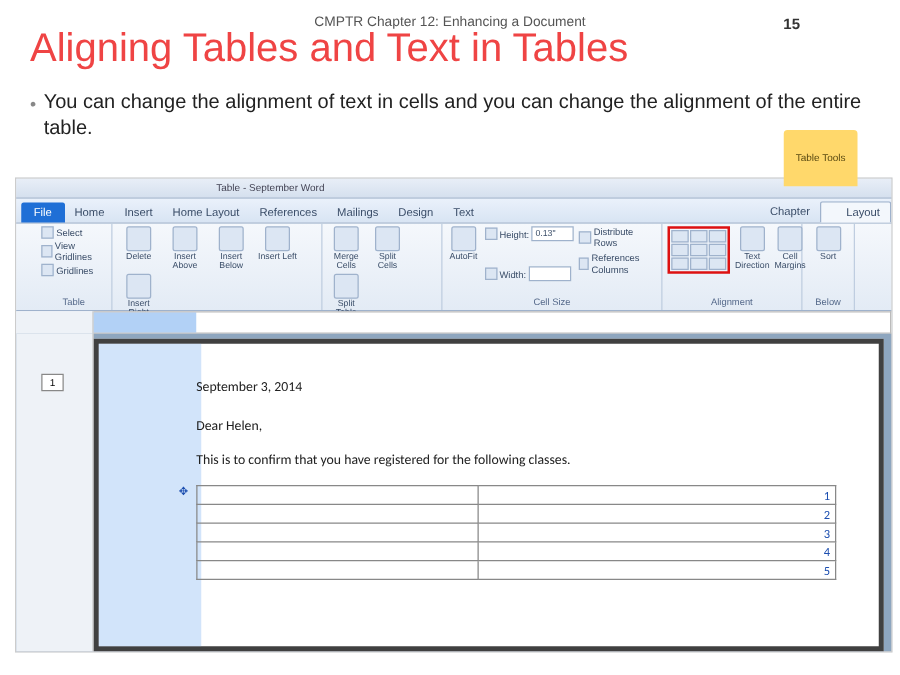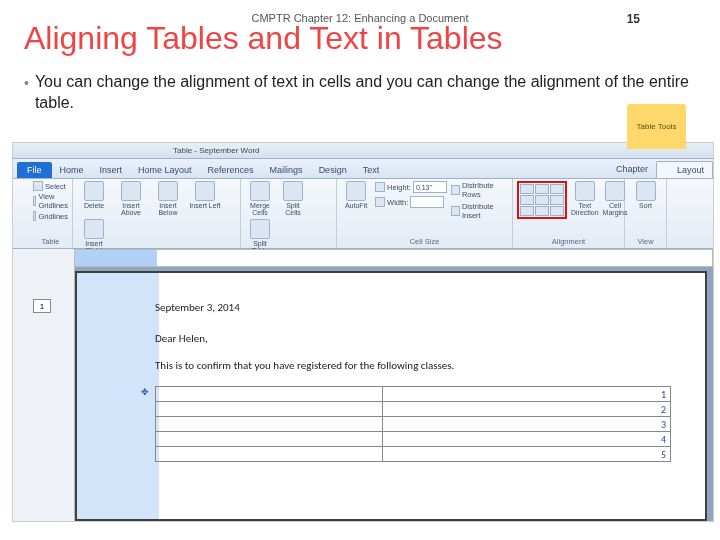--- a/index.html
+++ b/index.html
@@ -43,21 +43,21 @@
   
   .ruler-area { height:18px; background:#e9edf2; display:flex; }
   .ruler-left { width:62px; background:#eef2f7; border-right:1px solid #bbb;}
   .ruler { flex:1; background:#fff; border:1px solid #bbb; border-left:none; position:relative; }
   .selblock { position:absolute; left:0; top:0; bottom:0; width:82px; background:#7fb3f0; opacity:.6;}
 
   
   .docarea { position:absolute; top:124px; left:0; right:0; bottom:0; background:#8ea6bf; display:flex; }
   .vruler { width:62px; background:#eef2f7; border-right:1px solid #bbb; position:relative;}
   .vruler .pg { position:absolute; top:32px; left:20px; width:18px; height:14px; background:#fff; border:1px solid #888; font-size:8px; text-align:center; line-height:14px;}
-  .page { flex:1; background:#fff; margin:4px 6px 0 0; border:2px solid #404040; position:relative; padding:28px 34px 8px 78px; font-family: Calibri, Arial, sans-serif; }
+  .page { flex:1; background:#fff; margin:4px 6px 0 0; border:4px solid #404040; position:relative; padding:28px 34px 8px 78px; font-family: Calibri, Arial, sans-serif; }
   .sel-overlay { position:absolute; left:0; top:0; width:82px; bottom:0; background:#7fb3f0; opacity:.35; }
   .doc-text { position:relative; font-size:11px; color:#222; }
   .doc-date { font-weight:400; margin-bottom:18px; }
   .doc-greet { margin-bottom:14px; }
   .doc-body { margin-bottom:14px; }
   .tbl { width:100%; border-collapse:collapse; }
   .tbl td { border:1px solid #888; height:15px; font-size:10px; padding:0 4px; }
   .tbl td.num { width:44%; }
   .tbl td.numcell { text-align:right; color:#1d4fb0; }
   .tblmark { position:absolute; left:-14px; color:#1d4fb0; font-size:9px;}
@@ -94,21 +94,21 @@
       <div style="display:flex;flex-direction:column;align-items:center;">
         <div class="contextual">Table Tools</div>
         <div style="display:flex;">
           <div class="tab">Chapter</div>
           <div class="tab active">Layout</div>
         </div>
       </div>
     </div>
 
     <div class="ribbon">
-      <div class="group" style="width:60px;padding-left:20px;">
+      <div class="group" style="width:77px;padding-left:20px;">
         <div class="stackbtn">
           <div class="row">
               <span class="miniic"></span>
               <span>Select</span>
             </div>
           <div class="row">
               <span class="miniic"></span>
               <span>View Gridlines</span>
             </div>
           <div class="row">
@@ -162,40 +162,40 @@
         </div>
         <div class="group-label">Merge</div>
       </div>
 
       <div class="group" style="width:176px;">
         <div style="display:flex; gap:4px; align-items:flex-start;">
           <div class="btn">
               <div class="ic"></div>
               <div class="lb">AutoFit</div>
             </div>
-          <div class="stackbtn" style="gap:3px;">
+          <div class="stackbtn" style="gap:20px;">
             <div class="row">
                 <span class="miniic"></span>
                 <span>Height:</span>
                 <span class="spin">0.13"</span>
               </div>
             <div class="row">
                 <span class="miniic"></span>
                 <span>Width:</span>
                 <span class="spin"></span>
               </div>
           </div>
           <div class="stackbtn" style="gap:3px;">
             <div class="row">
                 <span class="miniic"></span>
                 <span>Distribute Rows</span>
               </div>
             <div class="row">
                 <span class="miniic"></span>
-                <span>Distribute Insert</span>
+                <span>References Columns</span>
               </div>
           </div>
         </div>
         <div class="group-label">Cell Size</div>
       </div>
 
       <div class="group" style="width:112px;">
         <div style="display:flex; gap:4px; align-items:flex-start;">
           <div class="align-grid">
             <div></div>
@@ -220,21 +220,21 @@
         <div class="group-label">Alignment</div>
       </div>
 
       <div class="group" style="width:42px;">
         <div class="btns">
           <div class="btn">
               <div class="ic"></div>
               <div class="lb">Sort</div>
             </div>
         </div>
-        <div class="group-label">View</div>
+        <div class="group-label">Below</div>
       </div>
     </div>
 
     <div class="ruler-area">
       <div class="ruler-left"></div>
       <div class="ruler">
           <div class="selblock"></div>
         </div>
     </div>
 

